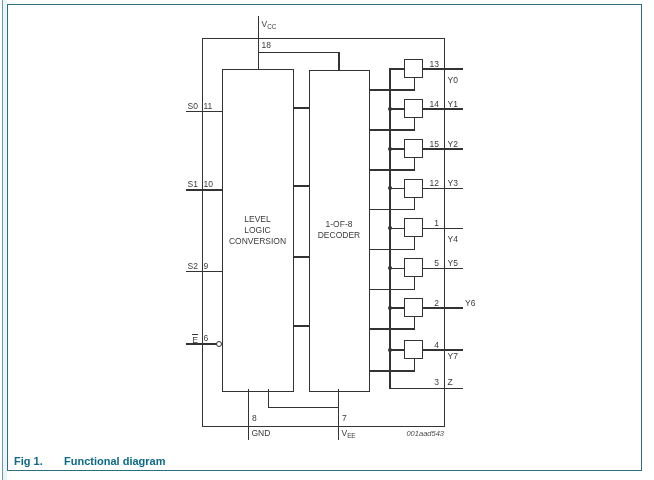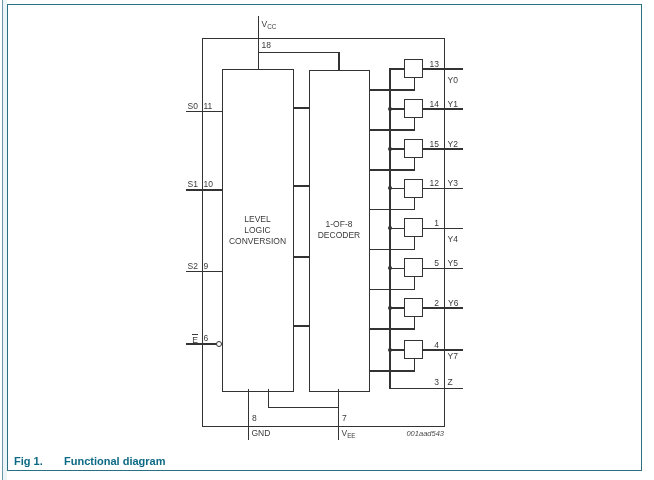--- a/index.html
+++ b/index.html
@@ -124,21 +124,21 @@
       <div class="dot" style="left: 388px; top: 266.1px;"></div>
       <div class="lbl pin-num" style="left: 424px; top: 258.9px;">5</div>
       <div class="lbl" style="left: 447.5px; top: 258.9px;">Y5</div>
       <div class="h" style="left: 389.3px; top: 307.3px; width: 14.5px;"></div>
       <div class="rect" style="left: 403.5px; top: 298.1px; width: 17px; height: 17px;"></div>
       <div class="h" style="left: 423px; top: 307.3px; width: 40px;"></div>
       <div class="h" style="left: 369.3px; top: 328.4px; width: 45.7px;"></div>
       <div class="v" style="left: 413.6px; top: 316.5px; height: 13.3px;"></div>
       <div class="dot" style="left: 388px; top: 305.8px;"></div>
       <div class="lbl pin-num" style="left: 424px; top: 298.6px;">2</div>
-      <div class="lbl" style="left: 448px; top: 298.6px;">Y6</div>
+      <div class="lbl" style="left: 465px; top: 298.6px;">Y6</div>
       <div class="h" style="left: 389.3px; top: 349.3px; width: 14.5px;"></div>
       <div class="rect" style="left: 403.5px; top: 340.1px; width: 17px; height: 17px;"></div>
       <div class="h" style="left: 423px; top: 349.3px; width: 40px;"></div>
       <div class="h" style="left: 369.3px; top: 370.4px; width: 45.7px;"></div>
       <div class="v" style="left: 413.6px; top: 358.5px; height: 13.3px;"></div>
       <div class="dot" style="left: 388px; top: 347.8px;"></div>
       <div class="lbl pin-num" style="left: 424px; top: 340.6px;">4</div>
       <div class="lbl" style="left: 447.5px; top: 340.6px; margin-top: 11px;">Y7</div>
       <div class="h" style="left: 186px; top: 110.8px; width: 36px;"></div>
       <div class="lbl in-name" style="left: 180px; top: 101.9px;">S0</div>

